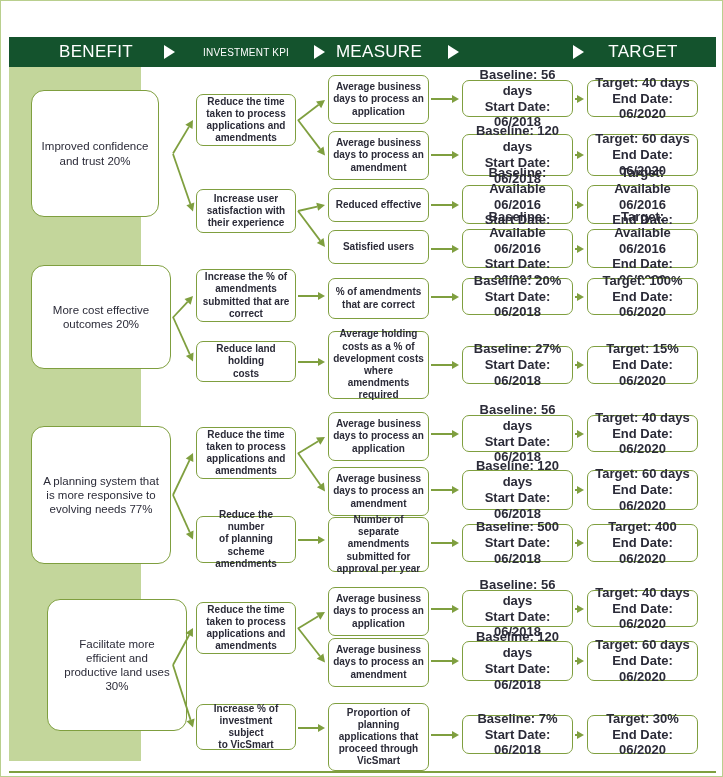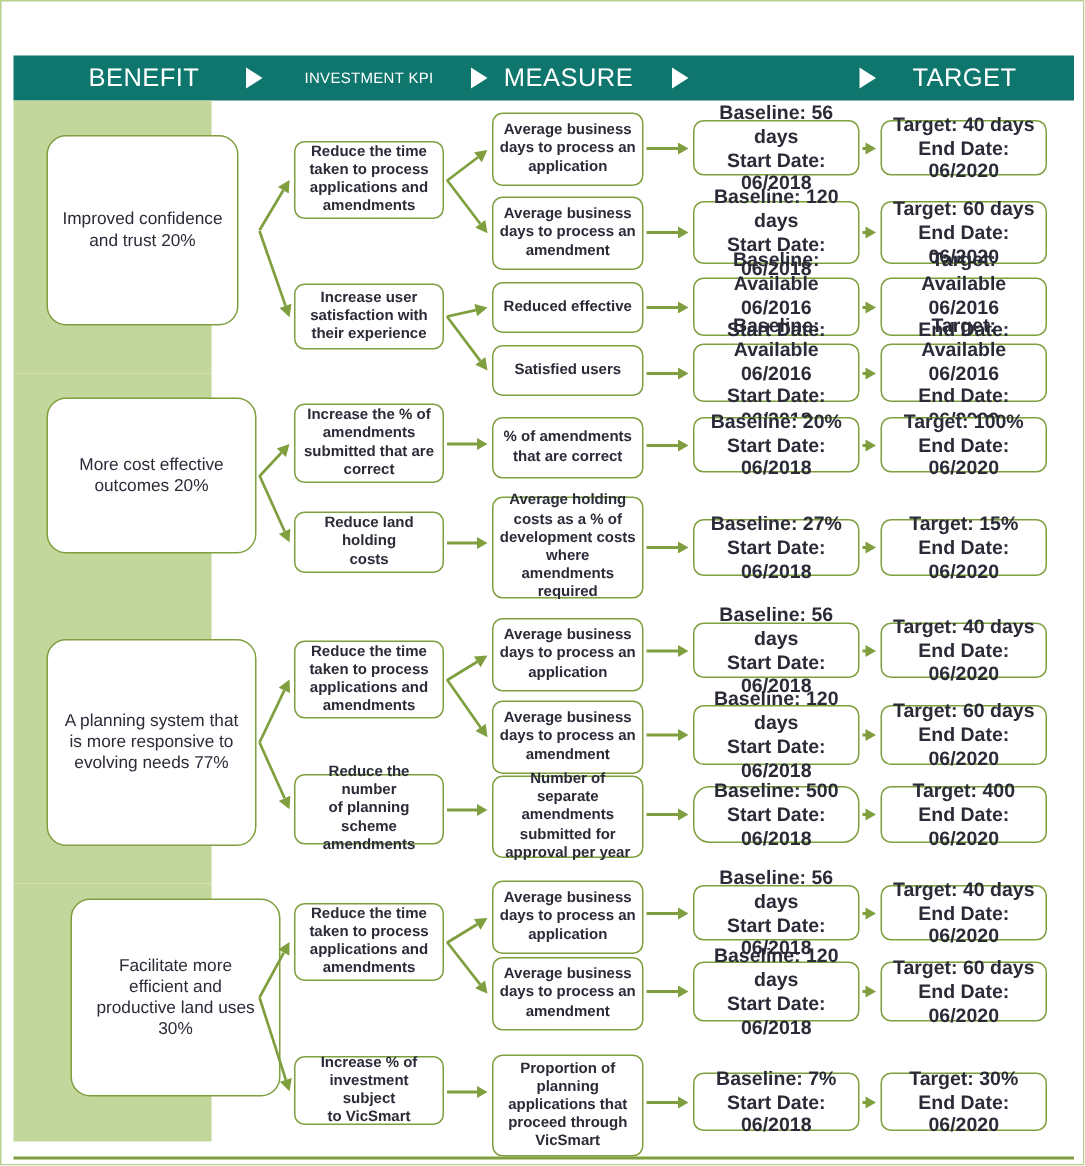--- a/index.html
+++ b/index.html
@@ -28,21 +28,21 @@
     white-space:nowrap;
   }
   #title-line2{
     position:absolute;left:49px;top:17px;
     font-size:11px;font-weight:400;white-space:nowrap;
   }
 
   
   #col-bar{
     position:absolute;left:8px;top:36px;width:707px;height:30px;
-    background:#0f766e;
+    background:#14532d;
   }
   .col-head{
     position:absolute;top:0;height:30px;
     display:flex;align-items:center;justify-content:center;
     color:#ffffff;white-space:nowrap;
   }
   .col-head.big{font-size:17px;letter-spacing:.3px;}
   .col-head.small{font-size:10px;font-weight:normal;letter-spacing:.2px;}
   .head-arrow{
     position:absolute;top:8px;width:0;height:0;
@@ -442,21 +442,21 @@
 amendments
 submitted for
 approval per year</span>
       </div>
       <div class="conn" style="left: 297px; top: 530.5px; width: 27px; height: 16px;">
         <svg width="27" height="16">
           <line x1="0" y1="8" x2="21" y2="8" stroke="#7f9f3f" stroke-width="2"></line>
           <polygon points="20,4 27,8 20,12" fill="#7f9f3f"></polygon>
         </svg>
       </div>
-      <div class="box baseline" style="left: 461px; width: 111px; top: 523px; height: 38px; border-radius: 11px;">
+      <div class="box baseline" style="left: 461px; width: 111px; top: 523px; height: 38px;">
         <span class="txt">Baseline: 500
 Start Date: 06/2018</span>
       </div>
       <div class="conn" style="left: 430px; top: 534px; width: 28px; height: 16px;">
         <svg width="28" height="16">
           <line x1="0" y1="8" x2="22" y2="8" stroke="#7f9f3f" stroke-width="2"></line>
           <polygon points="21,4 28,8 21,12" fill="#7f9f3f"></polygon>
         </svg>
       </div>
       <div class="box target" style="left: 586px; width: 111px; top: 523px; height: 38px;">

